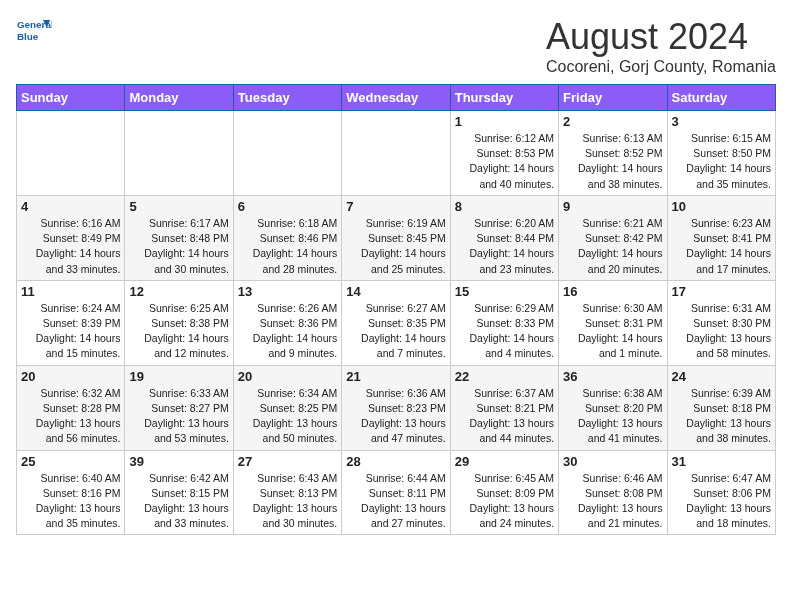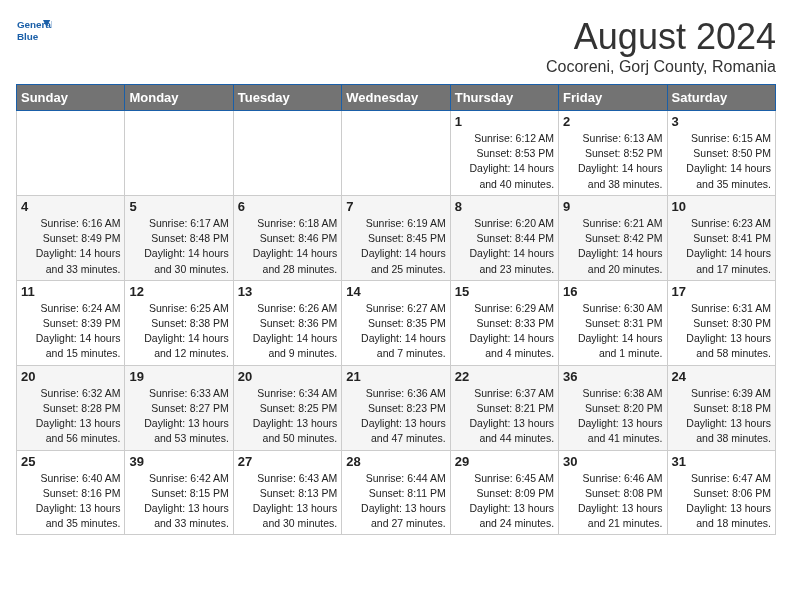--- a/index.html
+++ b/index.html
@@ -19,38 +19,37 @@
     .logo {
       display: flex;
       align-items: center;
       gap: 4px;
     }
     .logo-icon {
       width: 36px;
       height: 28px;
     }
     .title-block {
-      text-align: right;
     }
     .month-year {
       font-size: 36px;
       font-weight: normal;
       color: #333;
     }
     .location {
       font-size: 16px;
       color: #333;
     }
     .calendar {
       width: 100%;
       border-collapse: collapse;
       border: 1px solid #bbb;
     }
     .calendar th {
-      background: #737373;
+      background: #8b5cf6;
       color: #fff;
       font-size: 13px;
       font-weight: bold;
       padding: 5px 4px;
       text-align: left;
       border: 1px solid #1a5fa8;
     }
     .calendar td {
       vertical-align: top;
       border: 1px solid #ccc;

